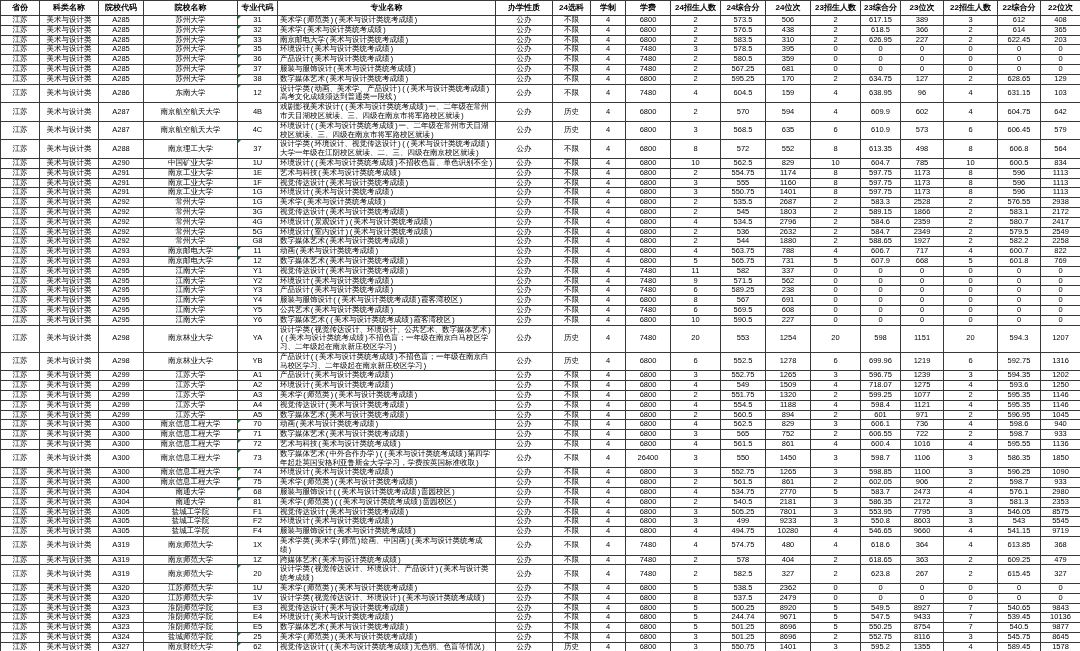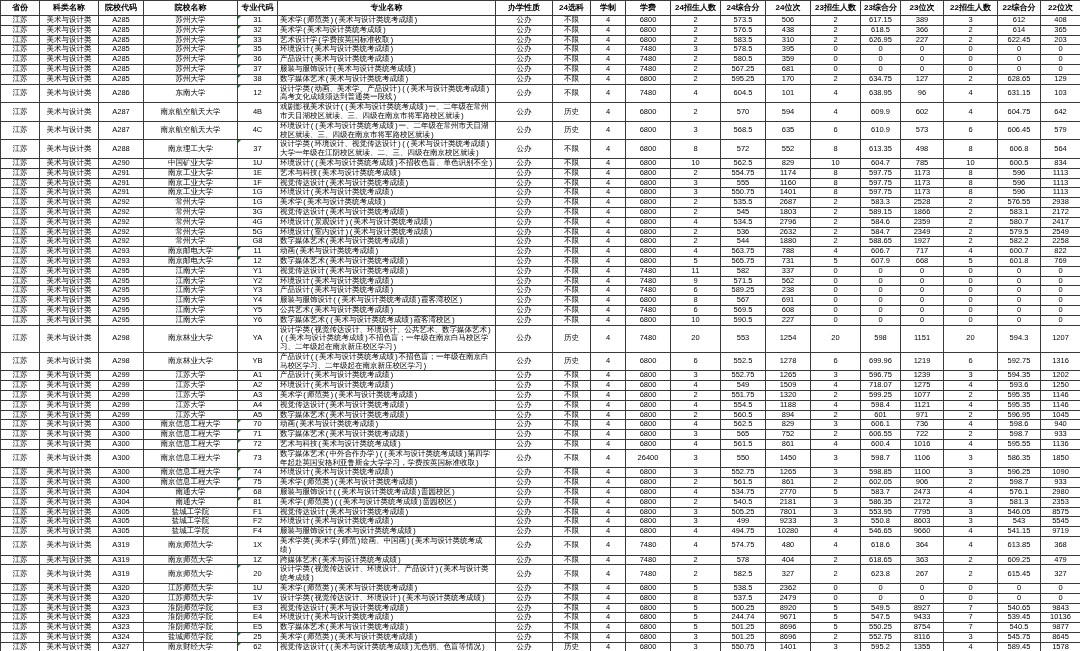--- a/index.html
+++ b/index.html
@@ -125,21 +125,21 @@
           <td>2</td>
           <td>614</td>
           <td>365</td>
         </tr>
         <tr>
           <td>江苏</td>
           <td>美术与设计类</td>
           <td>A285</td>
           <td>苏州大学</td>
           <td class="green-tri">33</td>
-          <td class="major-name">艺术设计学(学费按英国标准收取)</td>
+          <td class="major-name">南京邮电大学(美术与设计类统考成绩)</td>
           <td>公办</td>
           <td>不限</td>
           <td>4</td>
           <td>6800</td>
           <td>2</td>
           <td>583.5</td>
           <td>310</td>
           <td>2</td>
           <td>626.95</td>
           <td>227</td>
@@ -237,21 +237,21 @@
           <td>A286</td>
           <td>东南大学</td>
           <td class="green-tri">12</td>
           <td class="major-name">设计学类(动画、美术学、产品设计)((美术与设计类统考成绩)高考文化成绩须达到普通类一段线)</td>
           <td>公办</td>
           <td>不限</td>
           <td>4</td>
           <td>7480</td>
           <td>4</td>
           <td>604.5</td>
-          <td>101</td>
+          <td>159</td>
           <td>4</td>
           <td>638.95</td>
           <td>96</td>
           <td>4</td>
           <td>631.15</td>
           <td>103</td>
         </tr>
         <tr>
           <td>江苏</td>
           <td>美术与设计类</td>

